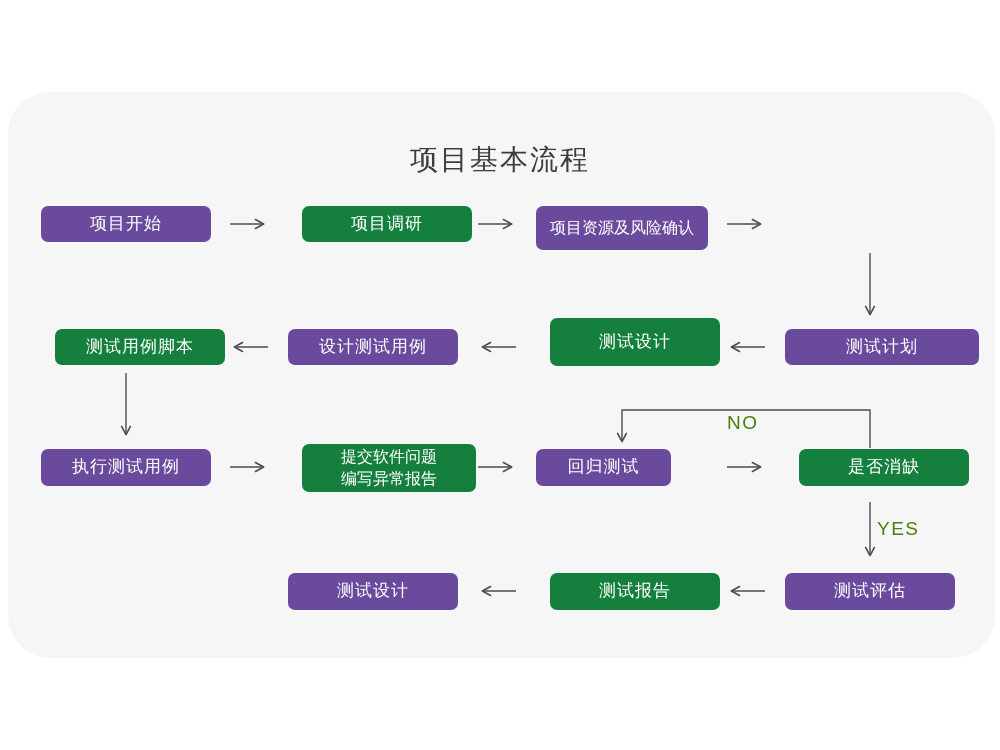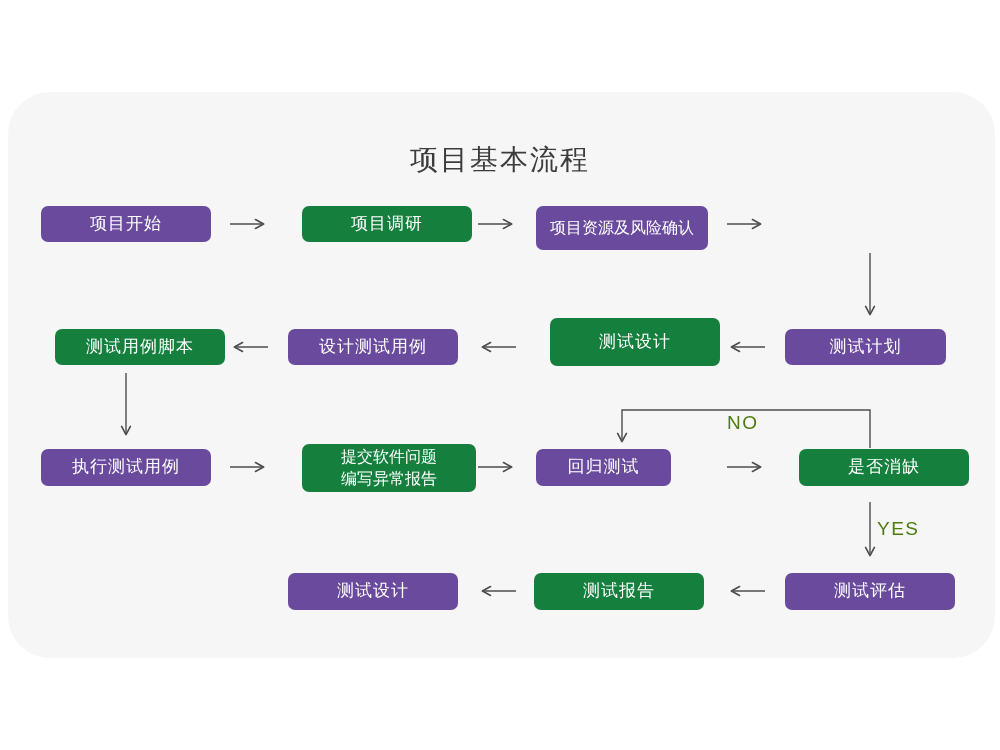--- a/index.html
+++ b/index.html
@@ -67,30 +67,30 @@
 
   <div class="title">项目基本流程</div>
 
   <div class="node" style="left:41px;top:206px;width:170px;height:36px" data-variant="purple">项目开始</div>
   <div class="node" style="left:288px;top:206px;width:170px;height:36px" data-variant="gray">项目调研</div>
   <div class="node compact" style="left:536px;top:206px;width:172px;height:44px" data-variant="purple">项目资源及风险确认</div>
 
   <div class="node" style="left:288px;top:329px;width:170px;height:36px" data-variant="purple">设计测试用例</div>
   <div class="node" style="left:41px;top:329px;width:170px;height:36px" data-variant="gray">测试用例脚本</div>
   <div class="node" style="left:536px;top:318px;width:170px;height:48px" data-variant="gray">测试设计</div>
-  <div class="node" style="left:785px;top:329px;width:161px;height:36px" data-variant="purple">测试计划</div>
+  <div class="node" style="left:785px;top:329px;width:194px;height:36px" data-variant="purple">测试计划</div>
 
   <div class="node" style="left:41px;top:449px;width:170px;height:37px" data-variant="purple">执行测试用例</div>
   <div class="node compact" style="left:288px;top:444px;width:174px;height:48px" data-variant="gray">提交软件问题
 编写异常报告</div>
   <div class="node" style="left:536px;top:449px;width:135px;height:37px" data-variant="purple">回归测试</div>
   <div class="node" style="left:785px;top:449px;width:170px;height:37px" data-variant="gray">是否消缺</div>
 
   <div class="node" style="left:288px;top:573px;width:170px;height:37px" data-variant="purple">测试设计</div>
-  <div class="node" style="left:520px;top:573px;width:170px;height:37px" data-variant="gray">测试报告</div>
+  <div class="node" style="left:536px;top:573px;width:170px;height:37px" data-variant="gray">测试报告</div>
   <div class="node" style="left:785px;top:573px;width:170px;height:37px" data-variant="purple">测试评估</div>
 
   <svg class="arrows" viewBox="0 0 1000 750">
     <defs>
       <marker id="arrowhead" viewBox="0 0 10 10" refX="7.5" refY="5" markerWidth="9" markerHeight="9" orient="auto">
         <path d="M1.5,1.5 L8,5 L1.5,8.5" fill="none" stroke="#4d4d4d" stroke-width="1.3" stroke-linecap="round" stroke-linejoin="round"></path>
       </marker>
     </defs>
     <g stroke="#4d4d4d" stroke-width="1.4" fill="none">
       <line x1="230" y1="224" x2="263" y2="224" marker-end="url(#arrowhead)"></line>

